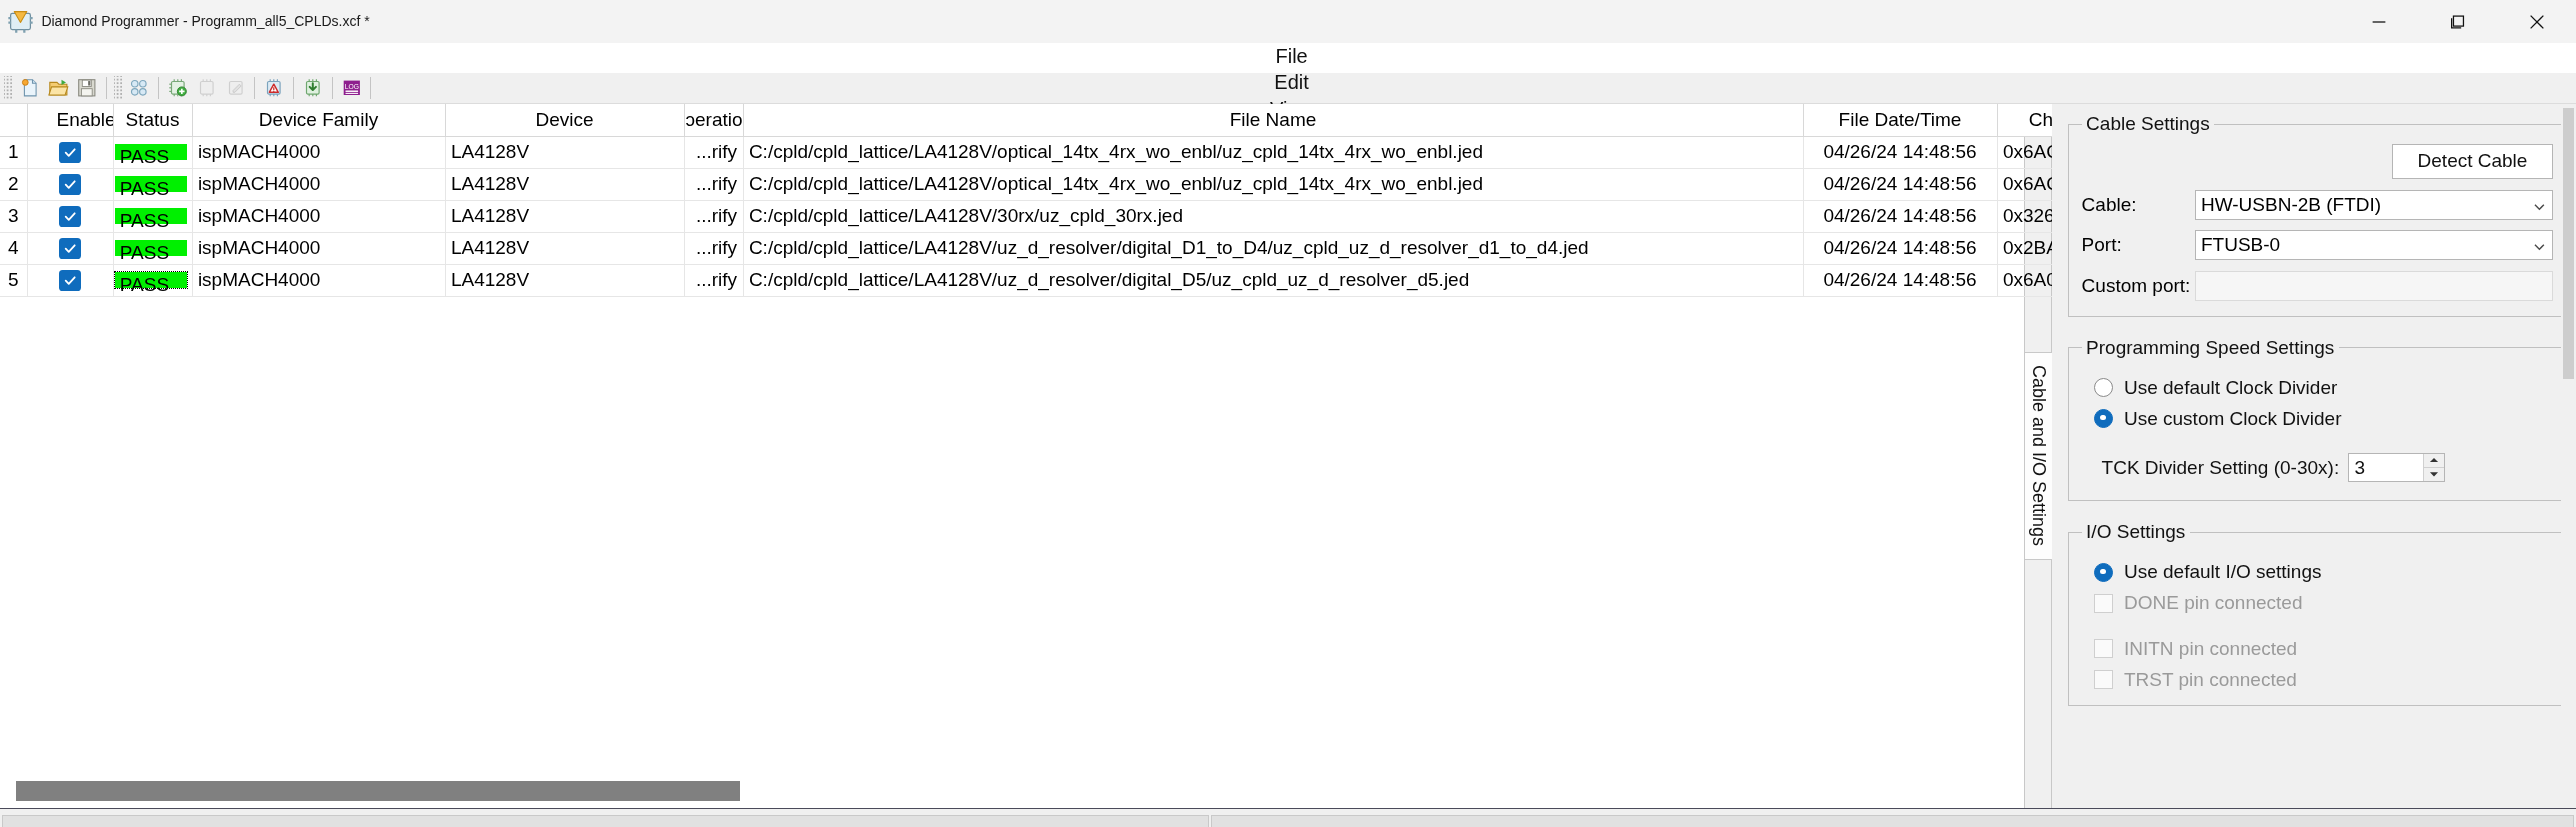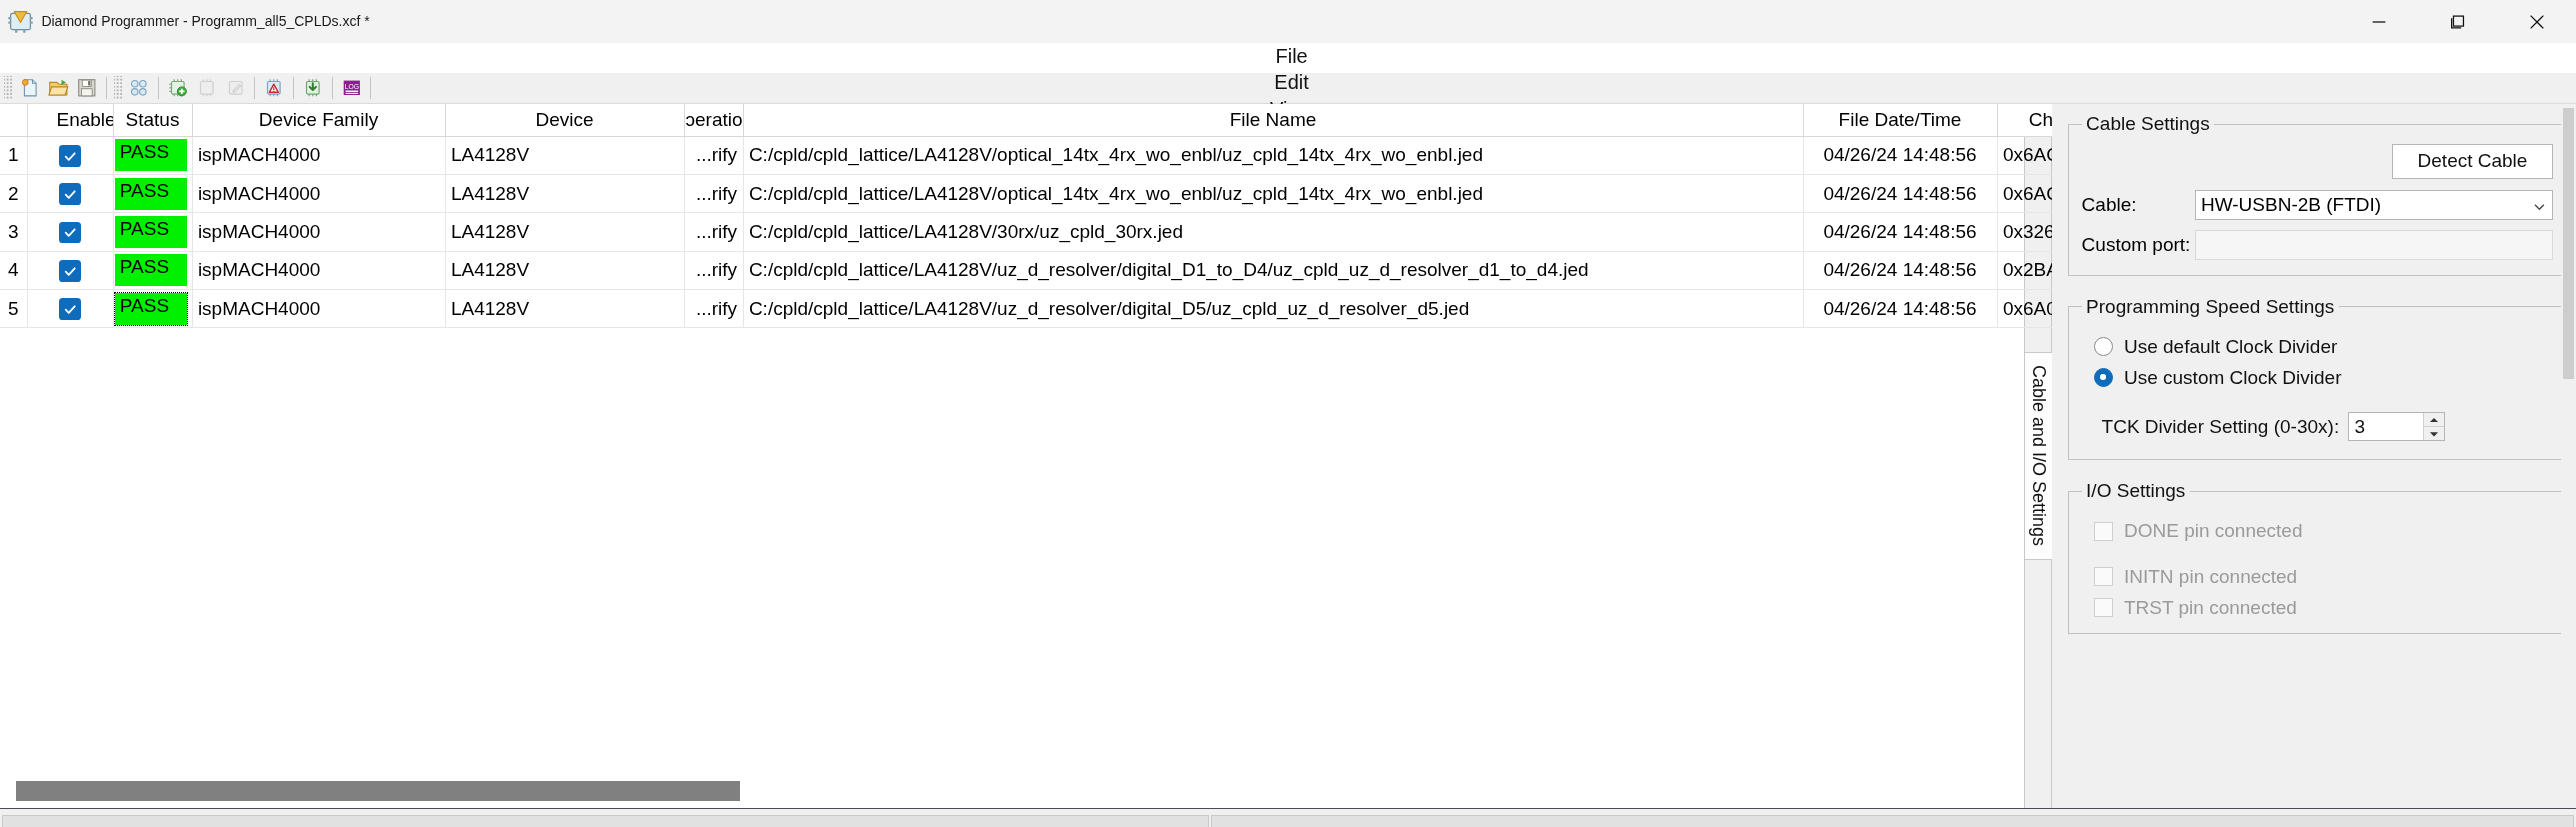--- a/index.html
+++ b/index.html
@@ -146,21 +146,21 @@
     background: #0f6cbd;
     display: inline-flex;
     align-items: center; justify-content: center;
     vertical-align: middle;
   }
   .chk svg { display: block; }
   .pass {
     background: #00f000;
     color: #000;
     font-size: 19px;
-    height: 32px;
+    height: 16px;
     line-height: 25px;
     padding-left: 4.5px;
     margin: 2.7px 0 2.7px 1.8px;
     width: 72px;
   }
   .pass.sel { outline: 0.9px dotted #000; }
 
   .hscroll-wrap {
     position: absolute;
     left: 0; right: 0; bottom: 0;
@@ -667,20 +667,31 @@
         <div class="combo">
           <span>HW-USBN-2B (FTDI)</span>
           <span class="caret">
             <svg width="10.8" height="8" viewBox="0 0 12 9">
                 <path d="M1 2 L6 7 L11 2" fill="none" stroke="#4a4a4a" stroke-width="1.6"></path>
               </svg>
           </span>
         </div>
       </div>
       <div class="row">
+        <span class="lbl">Port:</span>
+        <div class="combo">
+          <span>FTUSB-0</span>
+          <span class="caret">
+            <svg width="10.8" height="8" viewBox="0 0 12 9">
+                <path d="M1 2 L6 7 L11 2" fill="none" stroke="#4a4a4a" stroke-width="1.6"></path>
+              </svg>
+          </span>
+        </div>
+      </div>
+      <div class="row">
         <span class="lbl">Custom port:</span>
         <div class="combo disabled">
           <span></span>
         </div>
       </div>
     </fieldset>
 
     <fieldset class="grp">
       <legend>Programming Speed Settings</legend>
       <div class="radio-row">
@@ -706,20 +717,24 @@
                   <path d="M1 1.5 L5.5 6 L10 1.5 z" fill="#333"></path>
                 </svg>
             </div>
           </div>
         </div>
       </div>
     </fieldset>
 
     <fieldset class="grp">
       <legend>I/O Settings</legend>
+      <div class="radio-row">
+        <span class="radio on"></span>
+        <span>Use default I/O settings</span>
+      </div>
       <div class="check-row">
         <span class="cbox"></span>
         <span class="dim">DONE pin connected</span>
       </div>
       <div class="check-row" style="margin-top:23.5px;">
         <span class="cbox"></span>
         <span class="dim">INITN pin connected</span>
       </div>
       <div class="check-row">
         <span class="cbox"></span>

